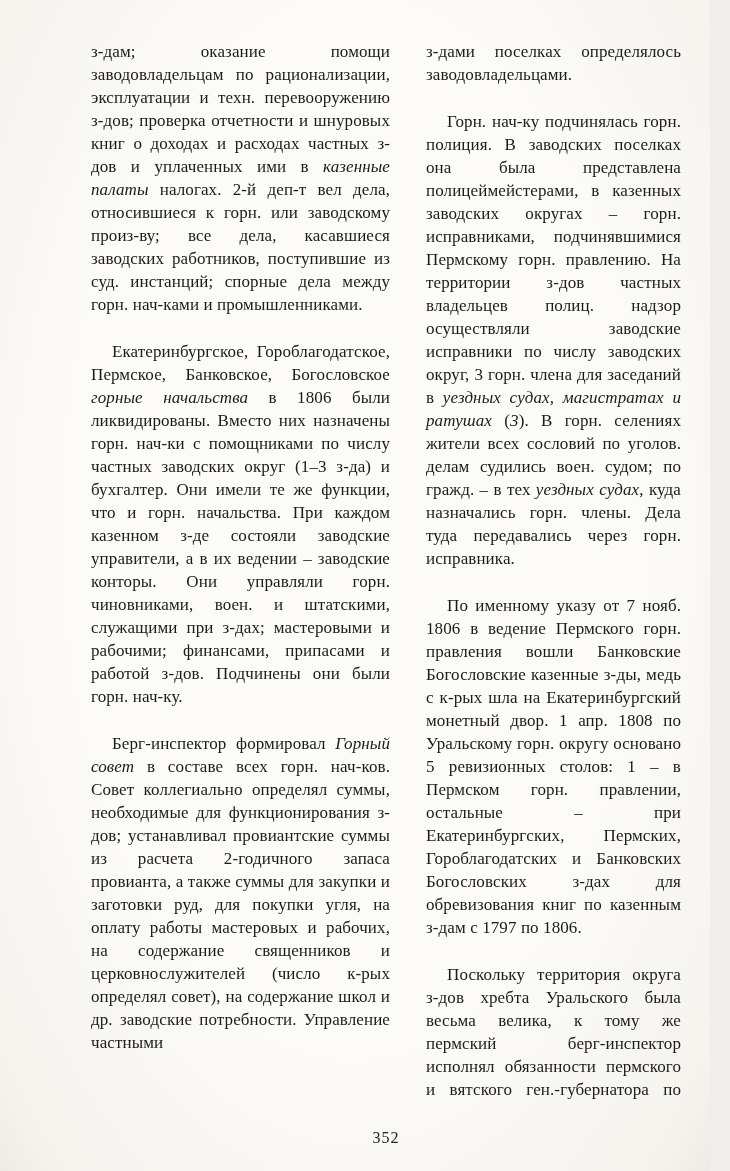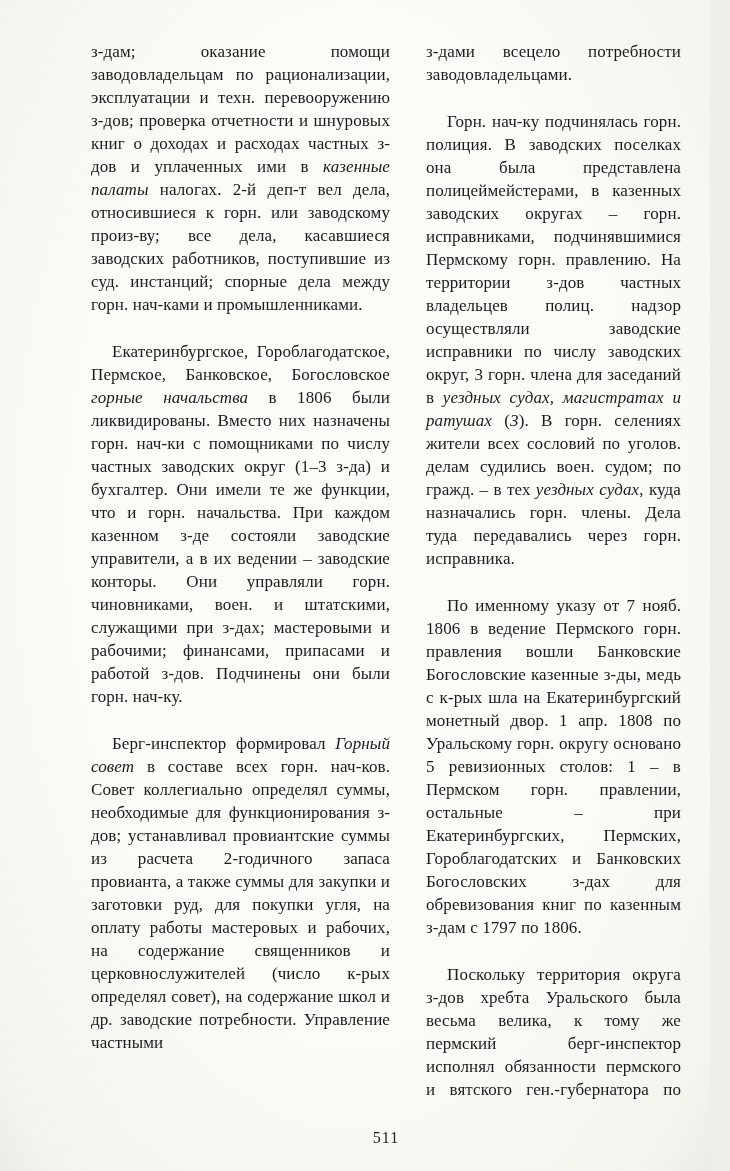--- a/index.html
+++ b/index.html
@@ -60,20 +60,20 @@
 <body>
 
 <div class="scan-page">
   <div class="text-area">
     <div class="column left">
         <p class="para"><span>з-дам; оказание помощи заводовладельцам по рационализации, эксплуатации и техн. перевооружению з-дов; проверка отчетности и шнуровых книг о доходах и расходах частных з-дов и уплаченных ими в </span><em>казенные палаты</em><span> налогах. 2-й деп-т вел дела, относившиеся к горн. или заводскому произ-ву; все дела, касавшиеся заводских работников, поступившие из суд. инстанций; спорные дела между горн. нач-ками и промышленниками.</span></p>
         <p class="para indent"><span>Екатеринбургское, Гороблагодатское, Пермское, Банковское, Богословское </span><em>горные начальства</em><span> в 1806 были ликвидированы. Вместо них назначены горн. нач-ки с помощниками по числу частных заводских округ (1–3 з-да) и бухгалтер. Они имели те же функции, что и горн. начальства. При каждом казенном з-де состояли заводские управители, а в их ведении – заводские конторы. Они управляли горн. чиновниками, воен. и штатскими, служащими при з-дах; мастеровыми и рабочими; финансами, припасами и работой з-дов. Подчинены они были горн. нач-ку.</span></p>
         <p class="para indent"><span>Берг-инспектор формировал </span><em>Горный совет</em><span> в составе всех горн. нач-ков. Совет коллегиально определял суммы, необходимые для функционирования з-дов; устанавливал провиантские суммы из расчета 2-годичного запаса провианта, а также суммы для закупки и заготовки руд, для покупки угля, на оплату работы мастеровых и рабочих, на содержание священников и церковнослужителей (число к-рых определял совет), на содержание школ и др. заводские потребности. Управление частными</span></p>
       </div>
     <div class="column right">
-        <p class="para"><span>з-дами всецело потребности заводовладельцами.</span></p>
+        <p class="para"><span>з-дами поселках определялось заводовладельцами.</span></p>
         <p class="para indent"><span>Горн. нач-ку подчинялась горн. полиция. В заводских поселках она была представлена полицеймейстерами, в казенных заводских округах – горн. исправниками, подчинявшимися Пермскому горн. правлению. На территории з-дов частных владельцев полиц. надзор осуществляли заводские исправники по числу заводских округ, 3 горн. члена для заседаний в </span><em>уездных судах, магистратах и ратушах</em><span> (</span><em>3</em><span>). В горн. селениях жители всех сословий по уголов. делам судились воен. судом; по гражд. – в тех </span><em>уездных судах</em><span>, куда назначались горн. члены. Дела туда передавались через горн. исправника.</span></p>
         <p class="para indent"><span>По именному указу от 7 нояб. 1806 в ведение Пермского горн. правления вошли Банковские Богословские казенные з-ды, медь с к-рых шла на Екатеринбургский монетный двор. 1 апр. 1808 по Уральскому горн. округу основано 5 ревизионных столов: 1 – в Пермском горн. правлении, остальные – при Екатеринбургских, Пермских, Гороблагодатских и Банковских Богословских з-дах для обревизования книг по казенным з-дам с 1797 по 1806.</span></p>
         <p class="para indent"><span>Поскольку территория округа з-дов хребта Уральского была весьма велика, к тому же пермский берг-инспектор исполнял обязанности пермского и вятского ген.-губернатора по горн. части и горн. нач-ка по Пермским горн. казенным з-дам, штат 1806 перестал соответствовать объему работы. 15 апр. 1826 в Пермское горн. правление были введены еще 2 советника и 4 чиновника.</span></p>
       </div>
   </div>
-  <div class="page-number">511</div>
+  <div class="page-number">352</div>
 </div>
 
 </body></html>

